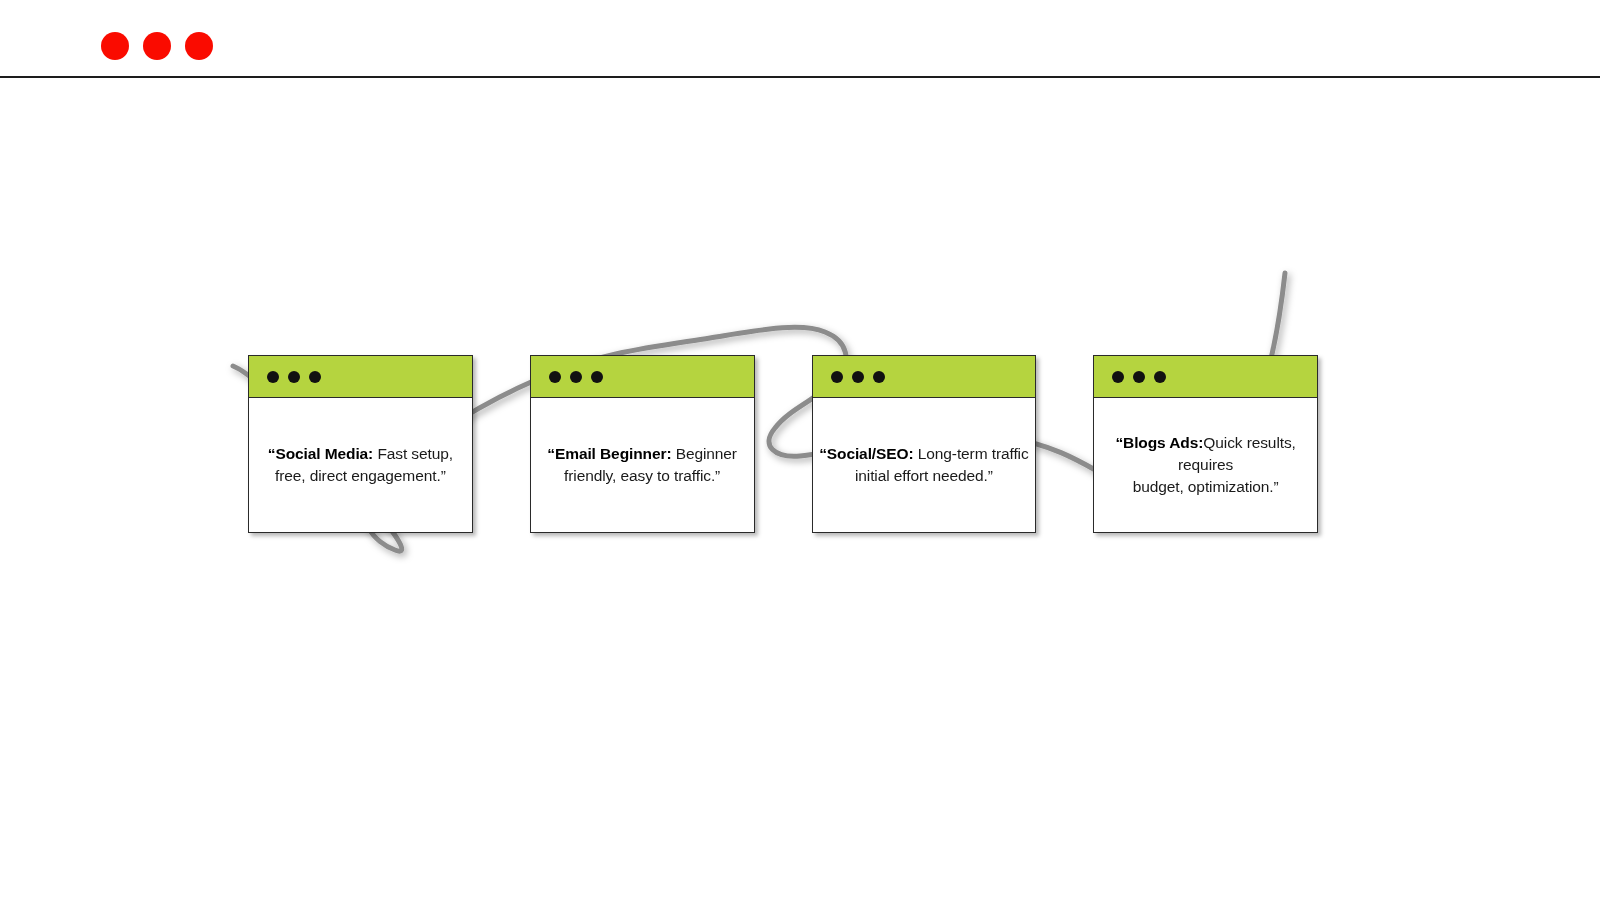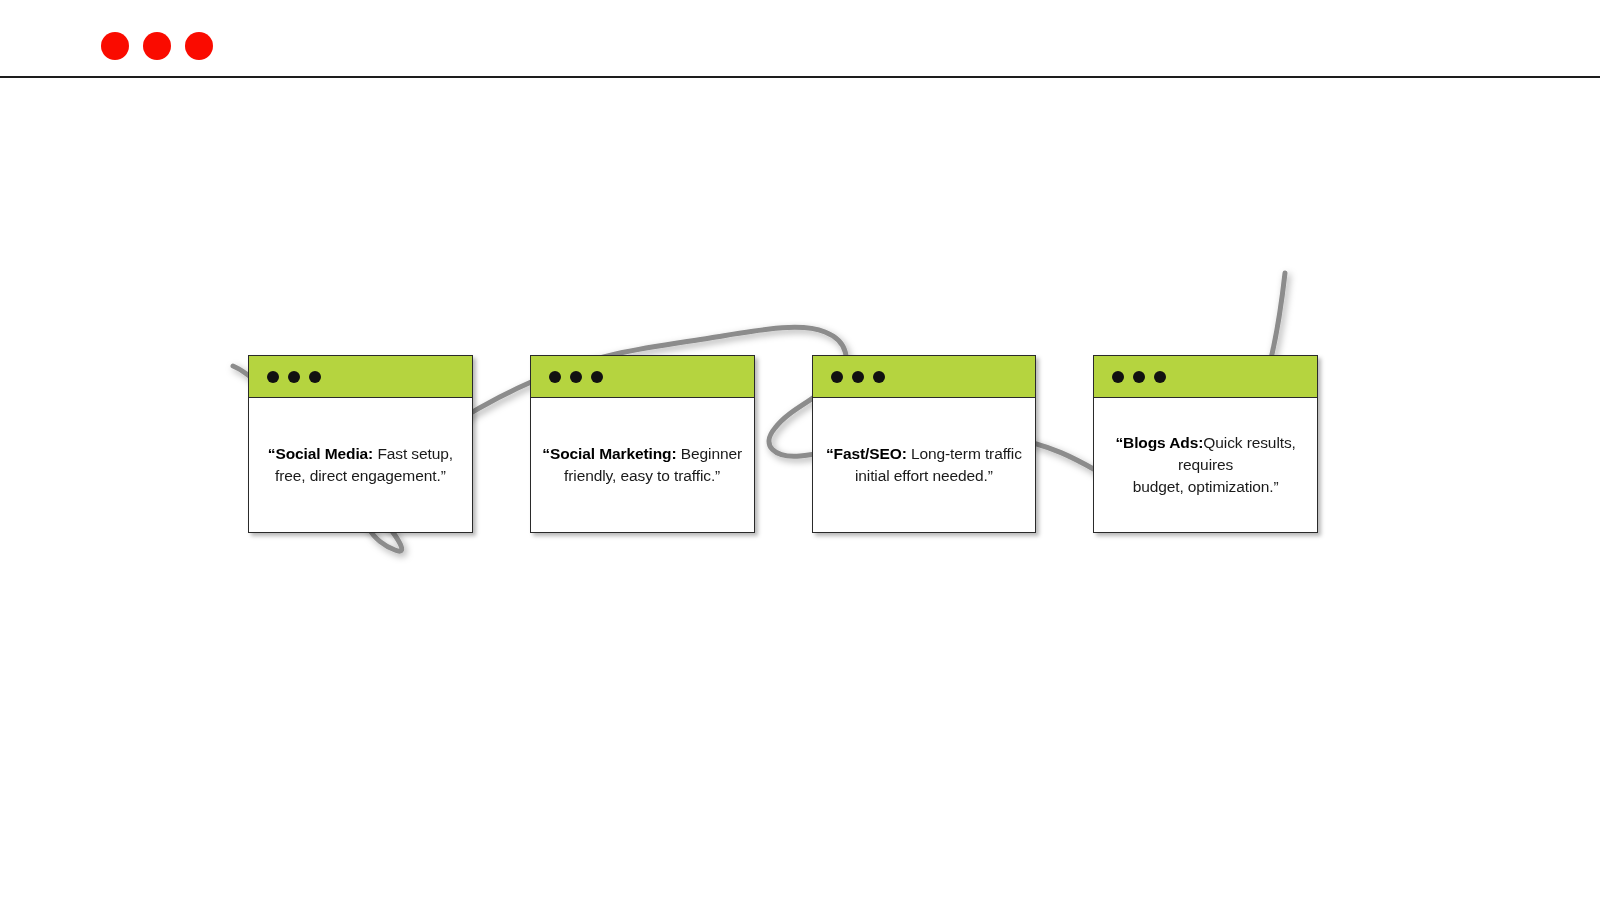--- a/index.html
+++ b/index.html
@@ -180,33 +180,33 @@
       </div>
     </div>
 
     <div class="card">
       <div class="card-header" style="background: rgb(181, 212, 63);">
         <span class="cdot"></span>
         <span class="cdot"></span>
         <span class="cdot"></span>
       </div>
       <div class="card-body">
-        <div class="card-text"><b>“Social Marketing:</b><span> Beginner
+        <div class="card-text"><b>“Email Beginner:</b><span> Beginner
 friendly, easy to traffic.”</span></div>
       </div>
     </div>
 
     <div class="card">
       <div class="card-header" style="background: rgb(181, 212, 63);">
         <span class="cdot"></span>
         <span class="cdot"></span>
         <span class="cdot"></span>
       </div>
       <div class="card-body">
-        <div class="card-text"><b>“Fast/SEO:</b><span> Long-term traffic
+        <div class="card-text"><b>“Social/SEO:</b><span> Long-term traffic
 initial effort needed.”</span></div>
       </div>
     </div>
 
     <div class="card">
       <div class="card-header" style="background: rgb(181, 212, 63);">
         <span class="cdot"></span>
         <span class="cdot"></span>
         <span class="cdot"></span>
       </div>

